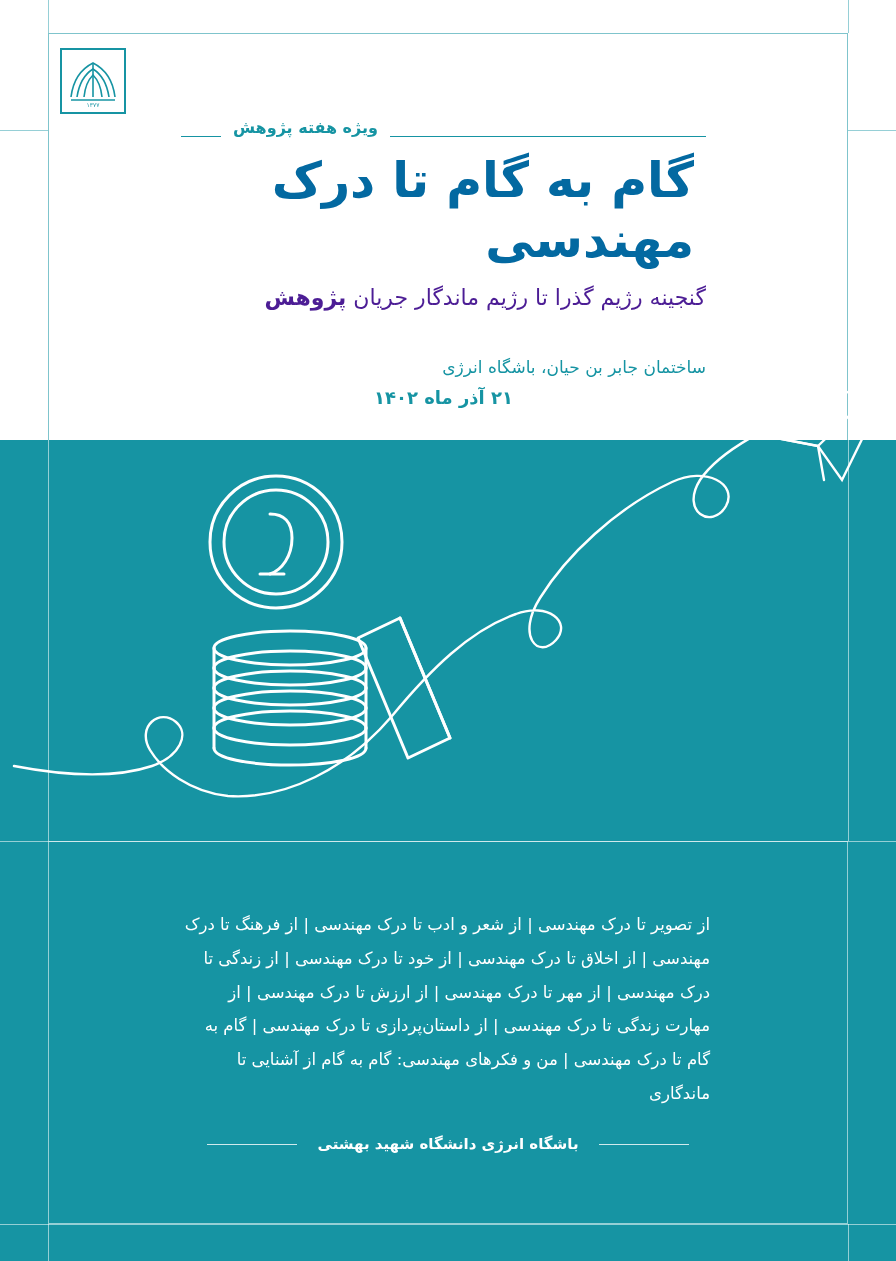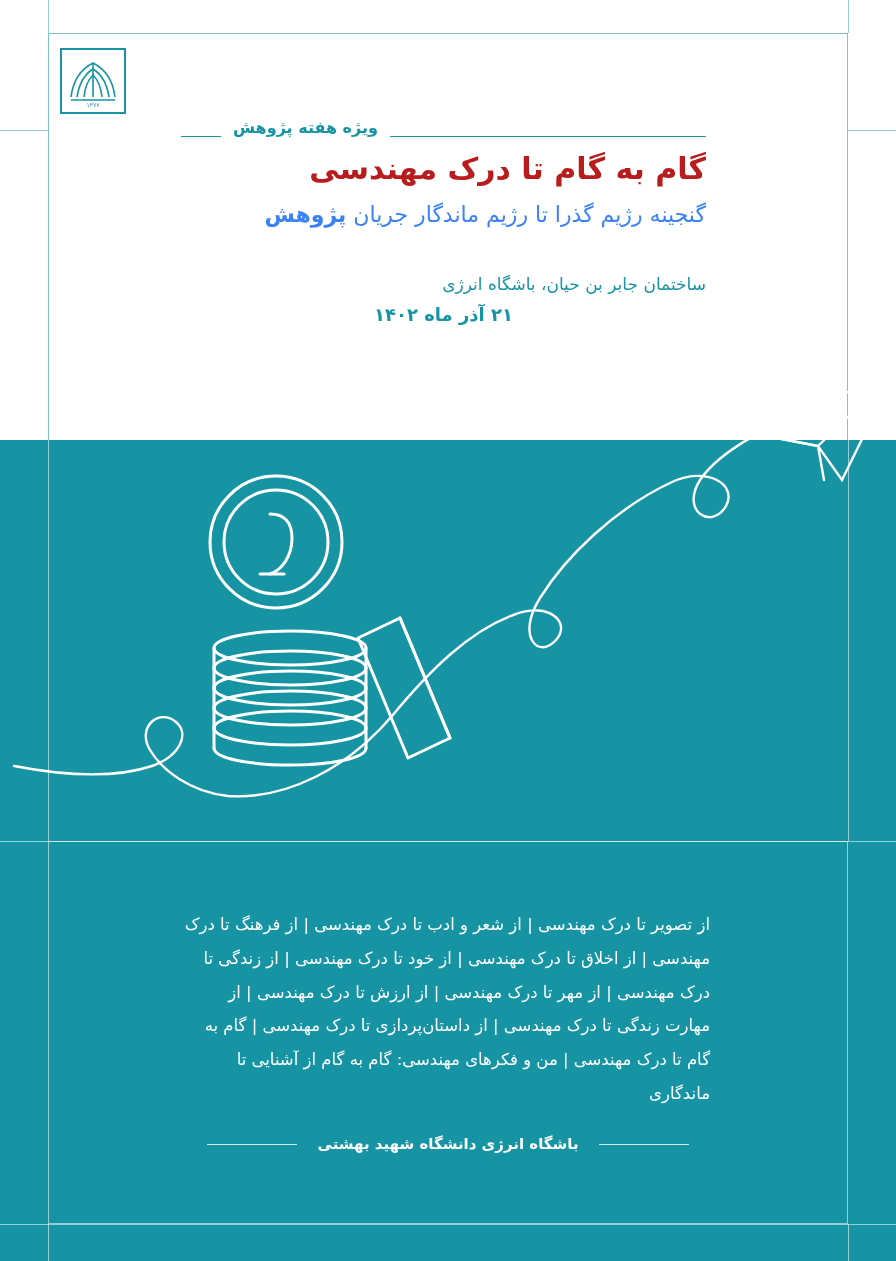--- a/index.html
+++ b/index.html
@@ -103,30 +103,30 @@
   .kicker-rule {
     flex: 1 1 auto;
     height: 1px;
     background: #1694a3;
     min-width: 40px;
   }
   .kicker-rule.short {
     flex: 0 0 30px;
   }
   .title {
-    font-size: 30px;
+    font-size: 49px;
     font-weight: bold;
     line-height: 1.22;
-    color: #b91c1c;
-    margin: 4px 0 10px 0;
+    color: #0369a1;
+    margin: 4px 12px 10px 0;
   }
   .subtitle {
     font-size: 22px;
     line-height: 1.5;
-    color: #3b82f6;
+    color: #4c1d95;
     margin-bottom: 26px;
   }
   .subtitle b { font-weight: bold; }
   .venue {
     font-size: 17px;
     color: #1694a3;
     line-height: 1.6;
     margin-bottom: 6px;
     margin-top: 40px;
   }

